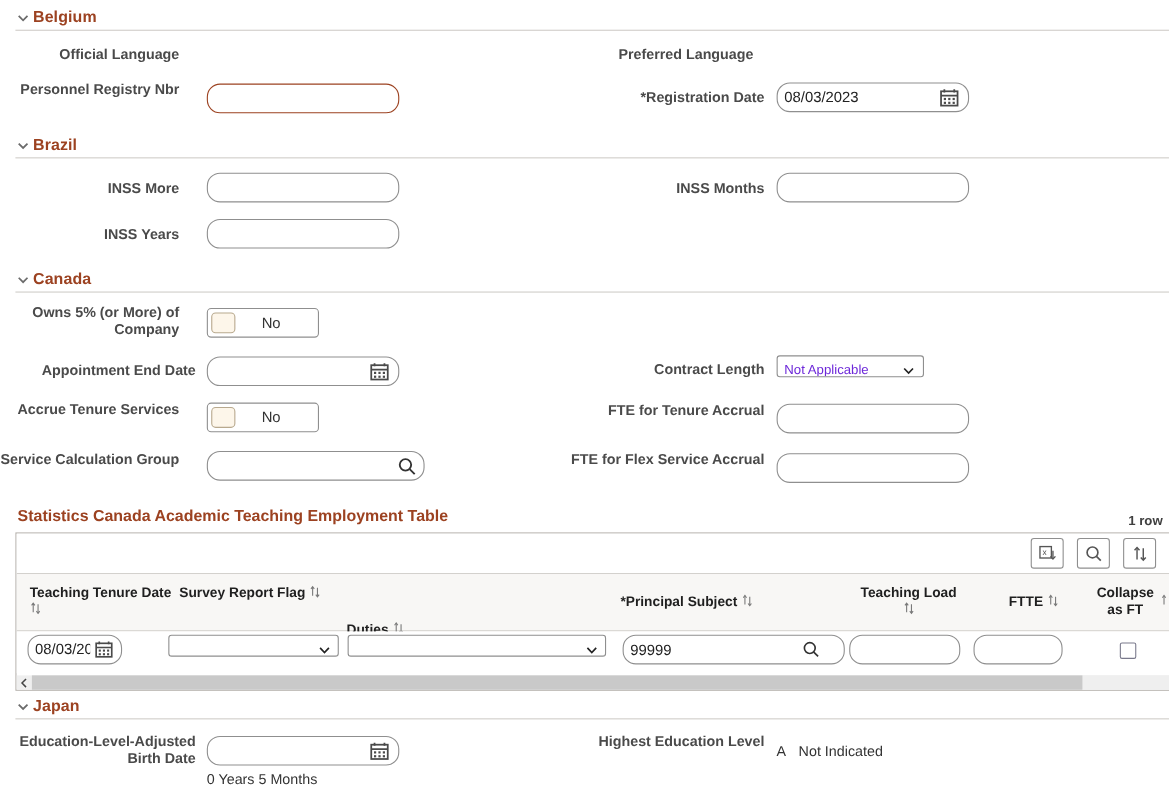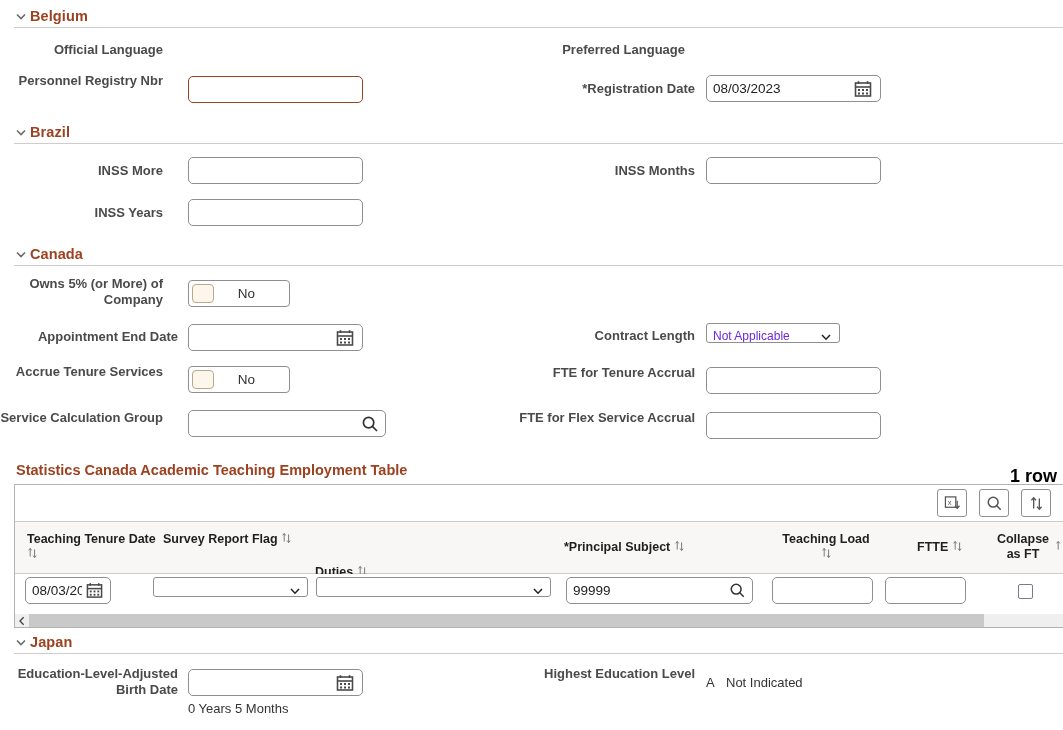--- a/index.html
+++ b/index.html
@@ -42,21 +42,21 @@
   }
   .sub-note {
     position:absolute; font-size:13px; color:#333; line-height:16px;
     white-space: nowrap;
   }
 
   
   .inp {
     position: absolute;
     border: 1px solid #8f8f8f;
-    border-radius: 5px;
+    border-radius: 12px;
     background: #fff;
     font-family: "Liberation Sans", sans-serif;
     font-size: 13.5px;
     color: #222;
     padding: 0 6px;
     height: 27px;
     line-height: 25px;
     outline: none;
   }
   .inp.req { border: 1px solid #9c4221; }
@@ -115,21 +115,21 @@
   }
 
   
   .grid-title {
     position: absolute;
     font-size: 14.5px; font-weight: bold; color: #9c4221;
     white-space: nowrap;
   }
   .row-count {
     position: absolute;
-    font-size: 18px; font-weight: bold; color: #000000;
+    font-size: 12px; font-weight: bold; color: #404040;
     white-space: nowrap;
   }
   .grid-box {
     position: absolute;
     border: 1px solid #b6b2ad;
     background: #fff;
     overflow: hidden;
   }
   .grid-toolbar {
     position: relative;
@@ -464,21 +464,21 @@
 
       <select class="sel" style="left:301px; top:3px; width:235px;">
         <option></option>
       </select>
       <span class="sel-arrow" style="left:517px; top:11px;">
         <svg viewBox="0 0 12 12" width="12" height="12">
             <path d="M2 4 L6 8.2 L10 4" fill="none" stroke="#222" stroke-width="1.5"></path>
           </svg>
       </span>
 
-      <input class="inp has-icon" style="left: 551px; top: 3px; width: 187px;" value="99999">
+      <input class="inp has-icon" style="left: 551px; top: 3px; width: 202px;" value="99999">
       <span class="fld-icon click" style="left:714px; top:8px;">
         <svg viewBox="0 0 18 18" width="17" height="17">
           <circle cx="7.6" cy="7.6" r="5.2" fill="none" stroke="#333" stroke-width="1.6"></circle>
           <line x1="11.4" y1="11.4" x2="15.6" y2="15.6" stroke="#333" stroke-width="1.6"></line>
         </svg>
       </span>
 
       <input class="inp" style="left: 757px; top: 3px; width: 101px;" value="">
       <input class="inp" style="left: 870px; top: 3px; width: 81px;" value="">
 

